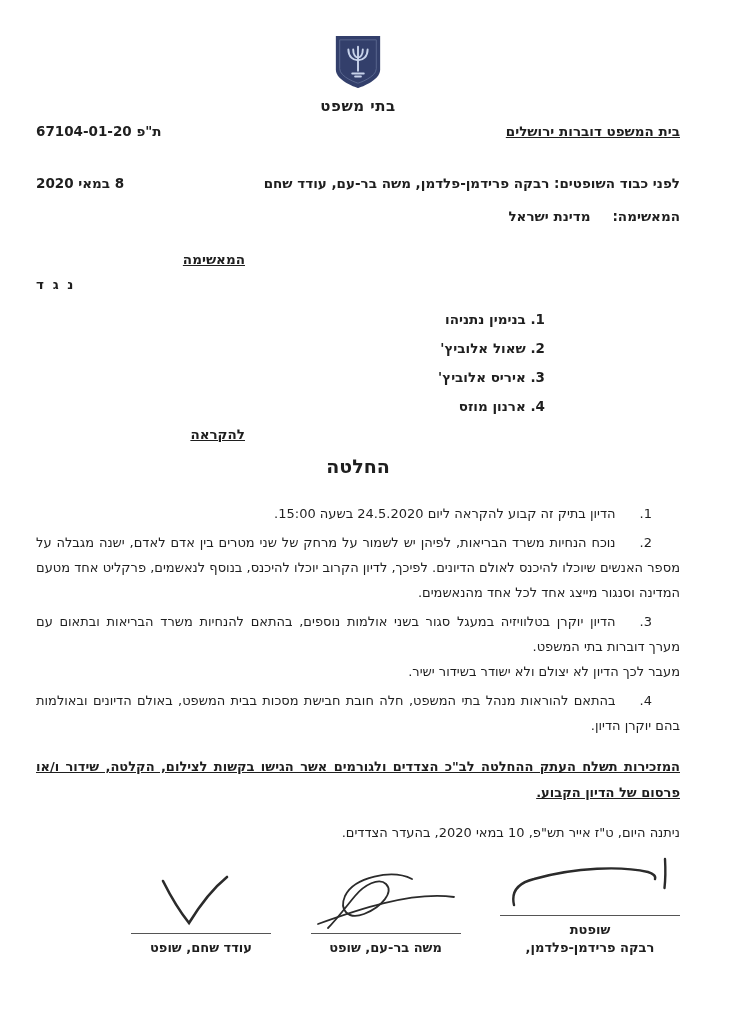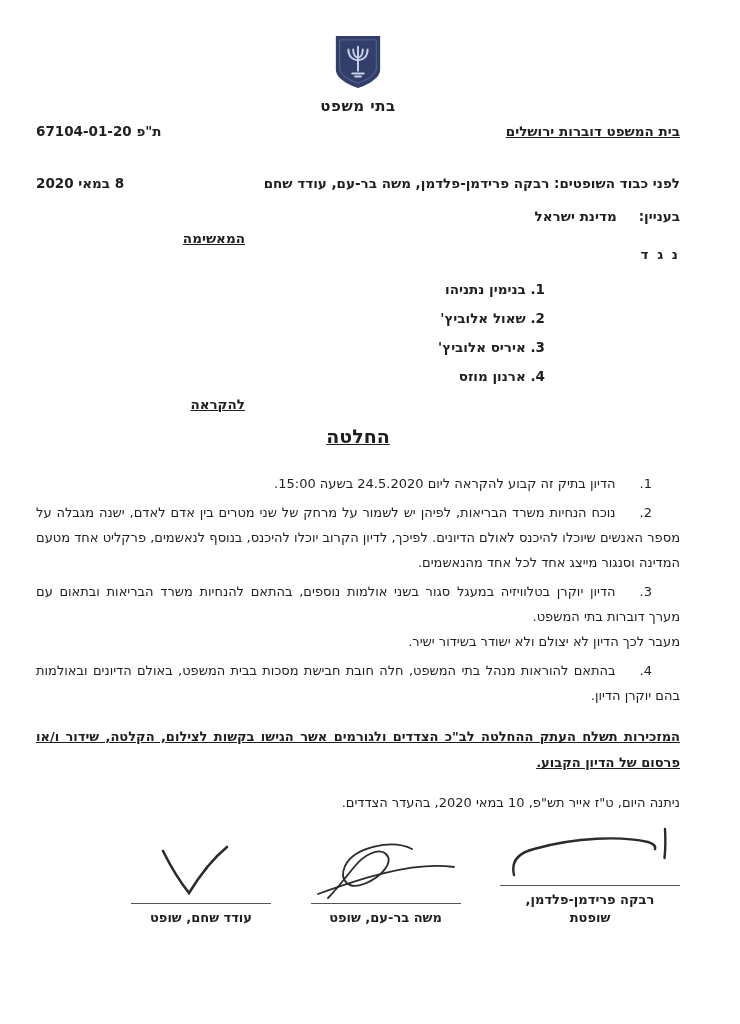--- a/index.html
+++ b/index.html
@@ -14,30 +14,30 @@
 
   
   .hrow{display:flex;justify-content:space-between;align-items:baseline;font-weight:bold;font-size:13.5px;}
   .hrow.first{margin-top:8px;}
   .court-name{text-decoration:underline;}
   .hrow.judges{margin-top:36px;}
 
   .in-re{margin-top:17px;font-weight:bold;font-size:13.5px;}
   .in-re .plaintiff{margin-right:22px;}
 
-  .party-role{margin-top:6px;margin-right:435px;font-weight:bold;font-size:13.5px;
+  .party-role{margin-top:27px;margin-right:435px;font-weight:bold;font-size:13.5px;
               text-decoration:underline;}
   .party-role.second{margin-top:5px;}
 
-  .versus{text-align:right;font-weight:bold;font-size:13.5px;letter-spacing:2px;}
+  .versus{margin-top:9px;text-align:left;font-weight:bold;font-size:13.5px;letter-spacing:2px;}
 
   .defendants{margin-top:13px;margin-right:135px;font-weight:bold;font-size:13.5px;line-height:29px;}
 
   .decision-title{margin-top:13px;text-align:center;font-weight:bold;font-size:19px;
-                  text-decoration:underline;}
+                  }
 
   
   .para{margin-top:4px;font-size:13px;line-height:25px;text-align:justify;text-indent:28px;}
   .para .tab{display:inline-block;width:24px;}
   .para .cont{text-indent:0;}
   .para.p1{margin-top:24px;}
 
   .clerk{margin-top:16px;font-size:13px;line-height:26px;font-weight:bold;
          text-decoration:underline;text-align:justify;}
 
@@ -77,21 +77,21 @@
     <div class="court-name">בית המשפט דוברות ירושלים</div>
     <div class="case-number">ת"פ 67104-01-20</div>
   </div>
 
   <div class="hrow judges">
     <div>לפני כבוד השופטים: רבקה פרידמן-פלדמן, משה בר-עם, עודד שחם</div>
     <div>8 במאי 2020</div>
   </div>
 
   <div class="in-re">
-    <span>בעניין:</span><span class="plaintiff">מדינת ישראל</span>
+    <span>המאשימה:</span><span class="plaintiff">מדינת ישראל</span>
   </div>
 
   <div class="party-role">המאשימה</div>
 
   <div class="versus">נ ג ד</div>
 
   <div class="defendants">
     <div>1. בנימין נתניהו</div>
     <div>2. שאול אלוביץ'</div>
     <div>3. איריס אלוביץ'</div>
@@ -128,22 +128,22 @@
     <div class="sig-col c1">
       <div class="sig-draw">
         <svg width="172" height="60" viewBox="0 0 172 60" aria-hidden="true">
           <g stroke="#2b2b2b" stroke-width="2.4" fill="none" stroke-linecap="round">
             <path d="M10 52 C7 39 14 30 30 26 C72 14 118 13 144 19 C150 21 152 23 151 26"></path>
             <path d="M161 6 C161.5 15 161.5 26 160.5 35"></path>
           </g>
         </svg>
       </div>
       <div class="sig-label">
+        <div>שופטת</div>
         <div>רבקה פרידמן-פלדמן,</div>
-        <div>שופטת</div>
       </div>
     </div>
 
     <div class="sig-col c2">
       <div class="sig-draw">
         <svg width="148" height="62" viewBox="0 0 148 62" aria-hidden="true">
           <g stroke="#2b2b2b" stroke-width="1.8" fill="none" stroke-linecap="round">
             <path d="M100 10 C80 0 42 8 33 27 C27 41 36 51 52 45 C70 38 82 23 74 15 C67 8 52 16 43 27 C33 39 25 50 16 59"></path>
             <path d="M6 55 C42 42 98 22 142 28"></path>
           </g>

